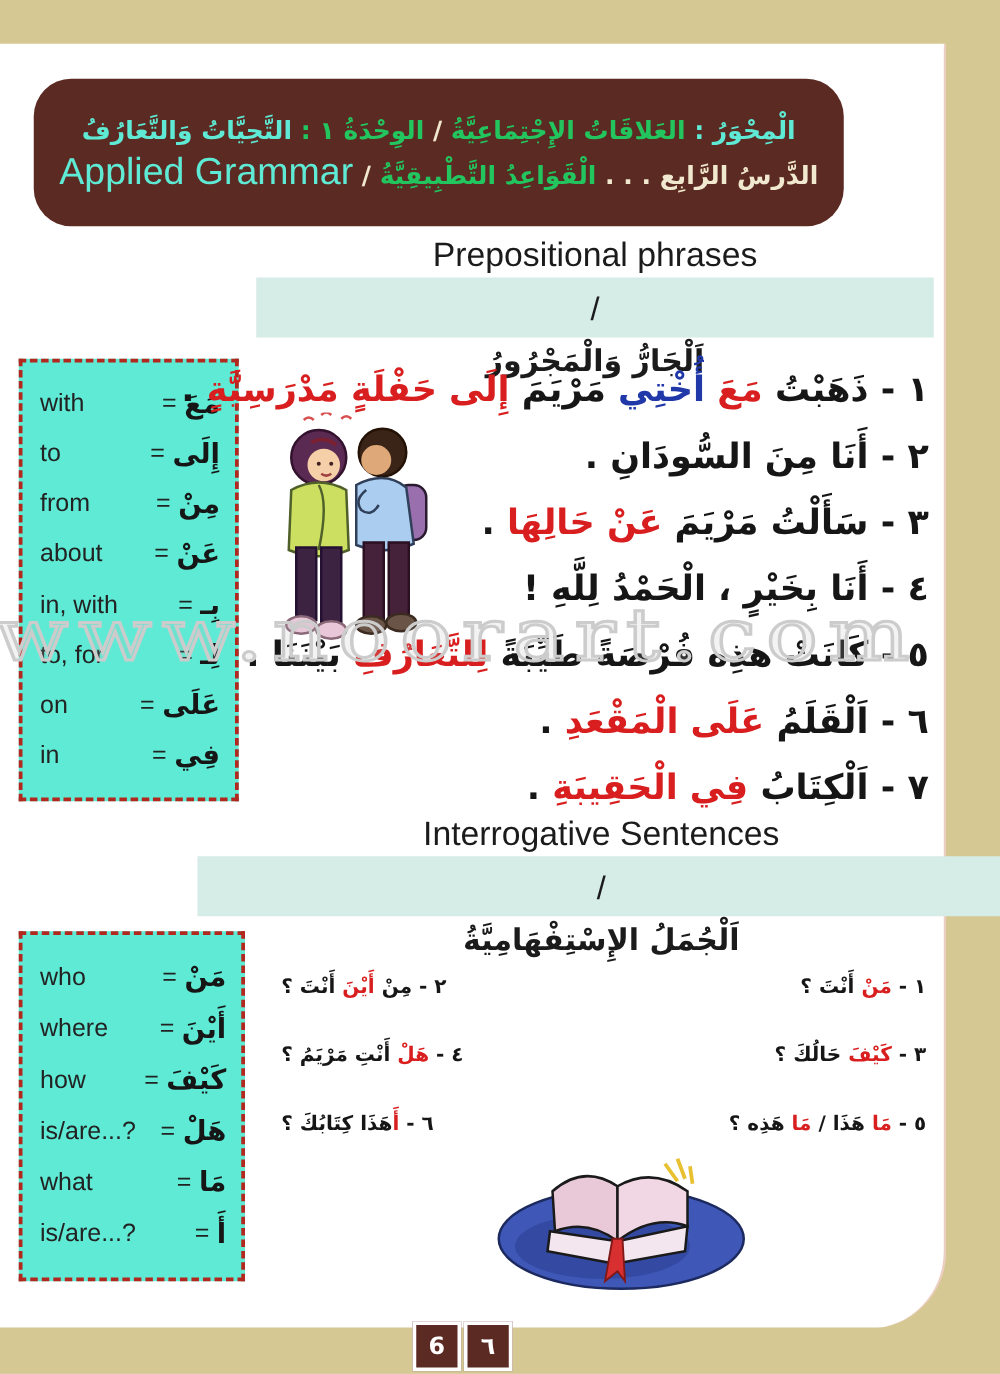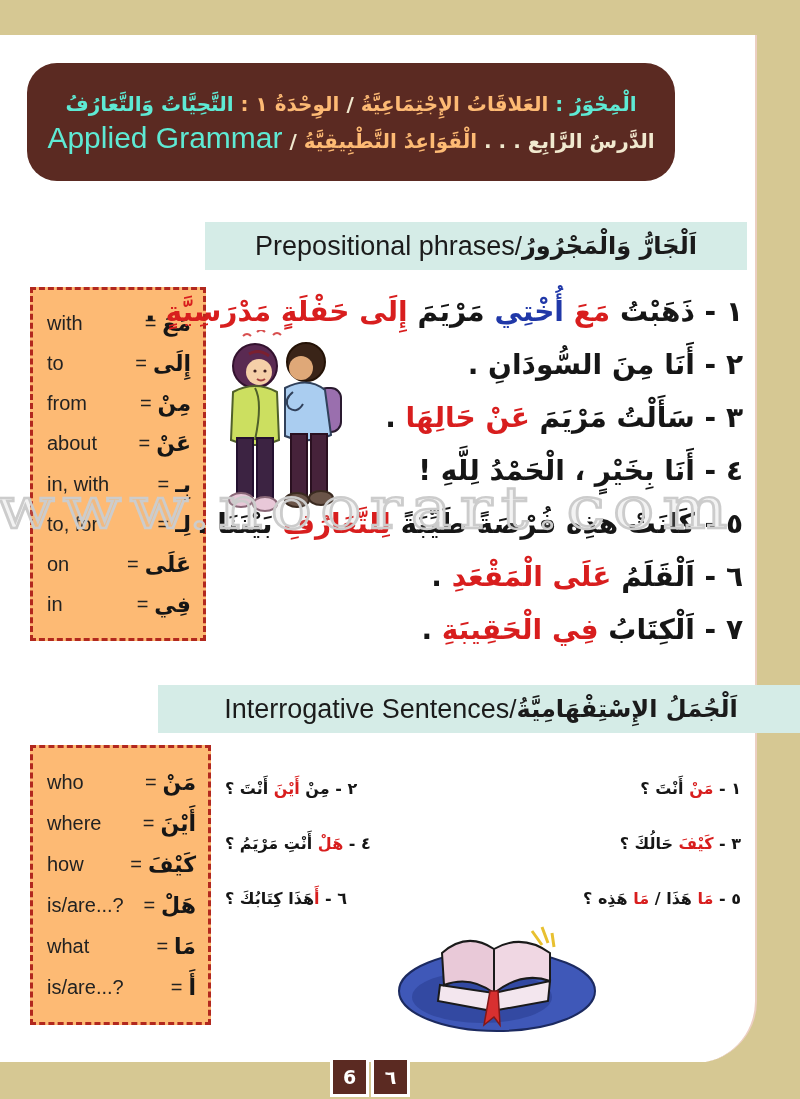--- a/index.html
+++ b/index.html
@@ -15,41 +15,42 @@
   }
   
   .header-box{
     position:absolute;left:27px;top:28px;width:648px;height:118px;
     background:#5b2a22;border-radius:30px;
     display:flex;flex-direction:column;justify-content:center;align-items:center;
     gap:4px;padding:0 14px;box-sizing:border-box;
   }
   .header-line{direction:rtl;text-align:center;font-family:"DejaVu Sans",sans-serif;
     font-weight:bold;font-size:20px;line-height:30px;white-space:nowrap;}
-  .c-yellow{color:#fdba74;}
+  .c-yellow{color:#22c55e;}
   .c-paleblue{color:#5eead4;}
   .c-cream{color:#f1e9cf;}
   .c-black{color:#161616;}
   .c-red{color:#d81e1e;}
   .c-blue{color:#2038a8;}
   .latin{font-family:"Liberation Sans",sans-serif;font-weight:normal;font-size:30px;}
   
   .section-bar{
     position:absolute;background:#d5ece7;height:48px;
-    display:flex;align-items:center;justify-content:center;gap:0;
+    display:flex;align-items:center;justify-content:center;gap:12px;
     white-space:nowrap;
+    flex-direction:column;
   }
   .section-bar .en{font-size:27px;color:#1b1b1b;}
   .section-bar .sep{font-size:26px;color:#1b1b1b;}
   .section-bar .ar{font-family:"DejaVu Sans",sans-serif;font-weight:bold;font-size:24px;color:#1b1b1b;}
   #bar1{left:205px;top:187px;width:542px;}
   #bar2{left:158px;top:650px;width:646px;}
   
   .vocab-box{
-    position:absolute;left:30px;background:#fdba74;
+    position:absolute;left:15px;background:#5eead4;
     border:3px dashed #b2281e;box-sizing:border-box;
     display:flex;flex-direction:column;justify-content:space-evenly;
     padding:6px 12px 6px 14px;
   }
   #vocab1{top:252px;width:176px;height:354px;}
   #vocab2{top:710px;width:181px;height:280px;}
   .vocab-row{display:flex;justify-content:space-between;align-items:center;}
   .vocab-row .en{font-size:20px;color:#222;}
   .vocab-row .eq{font-size:20px;color:#222;margin-left:auto;margin-right:6px;}
   .vocab-row .ar{font-family:"DejaVu Sans",sans-serif;font-weight:bold;font-size:22px;color:#161616;direction:rtl;}

